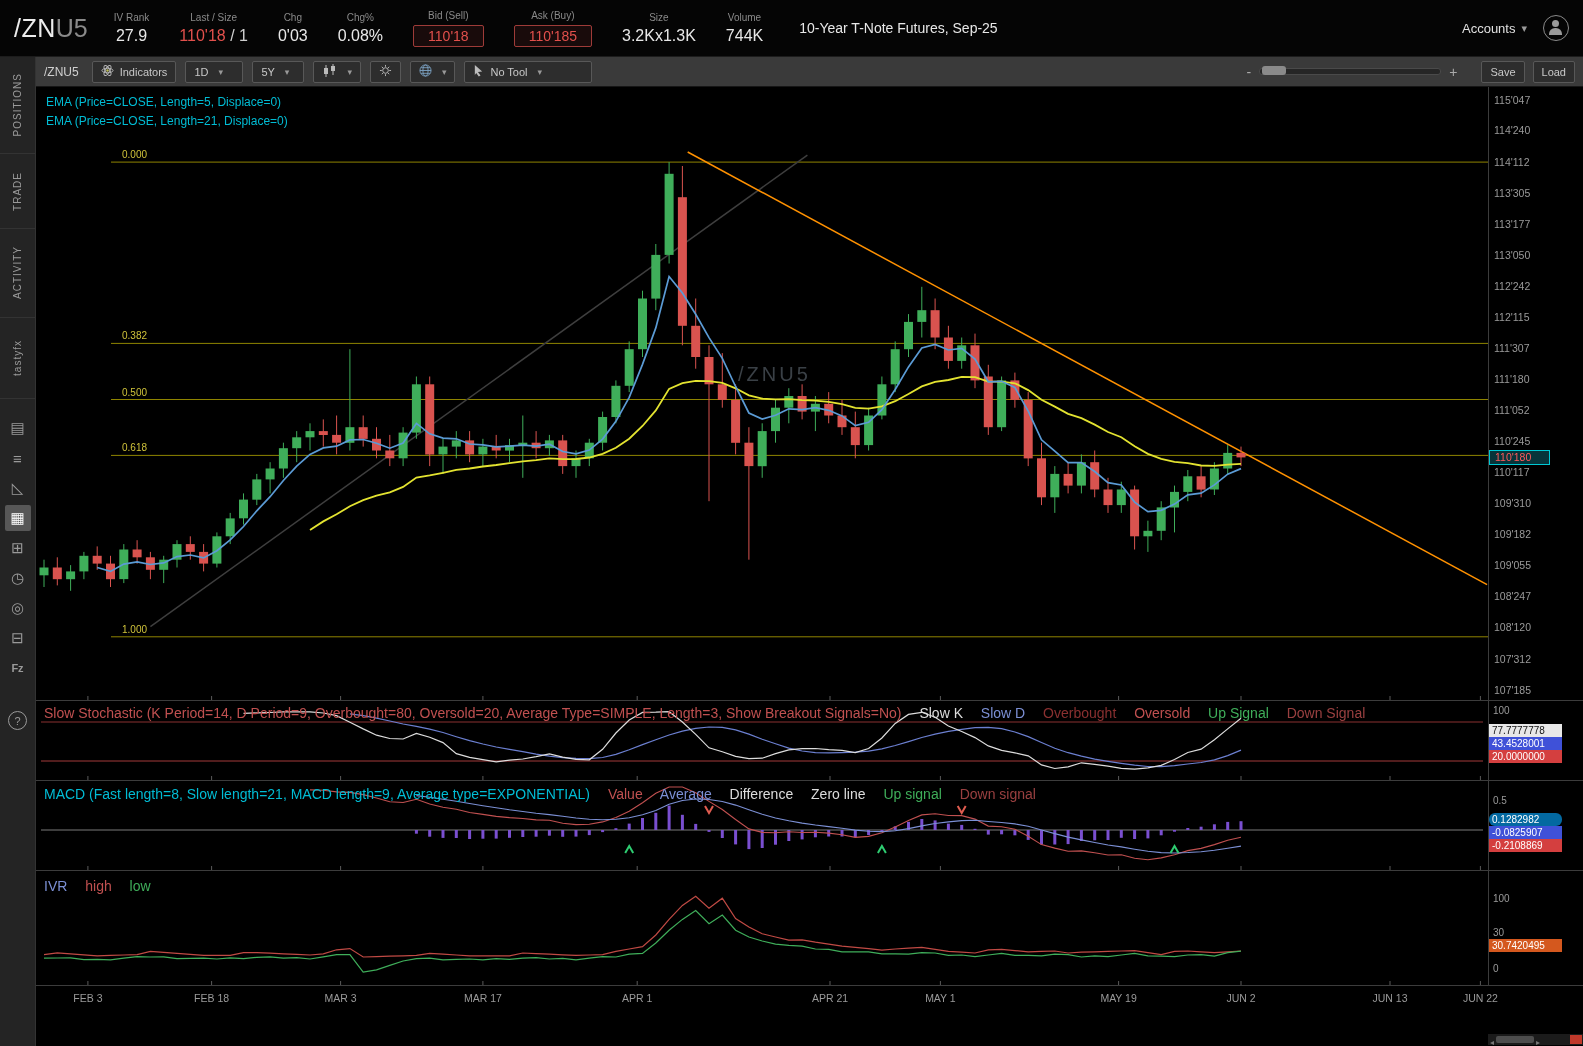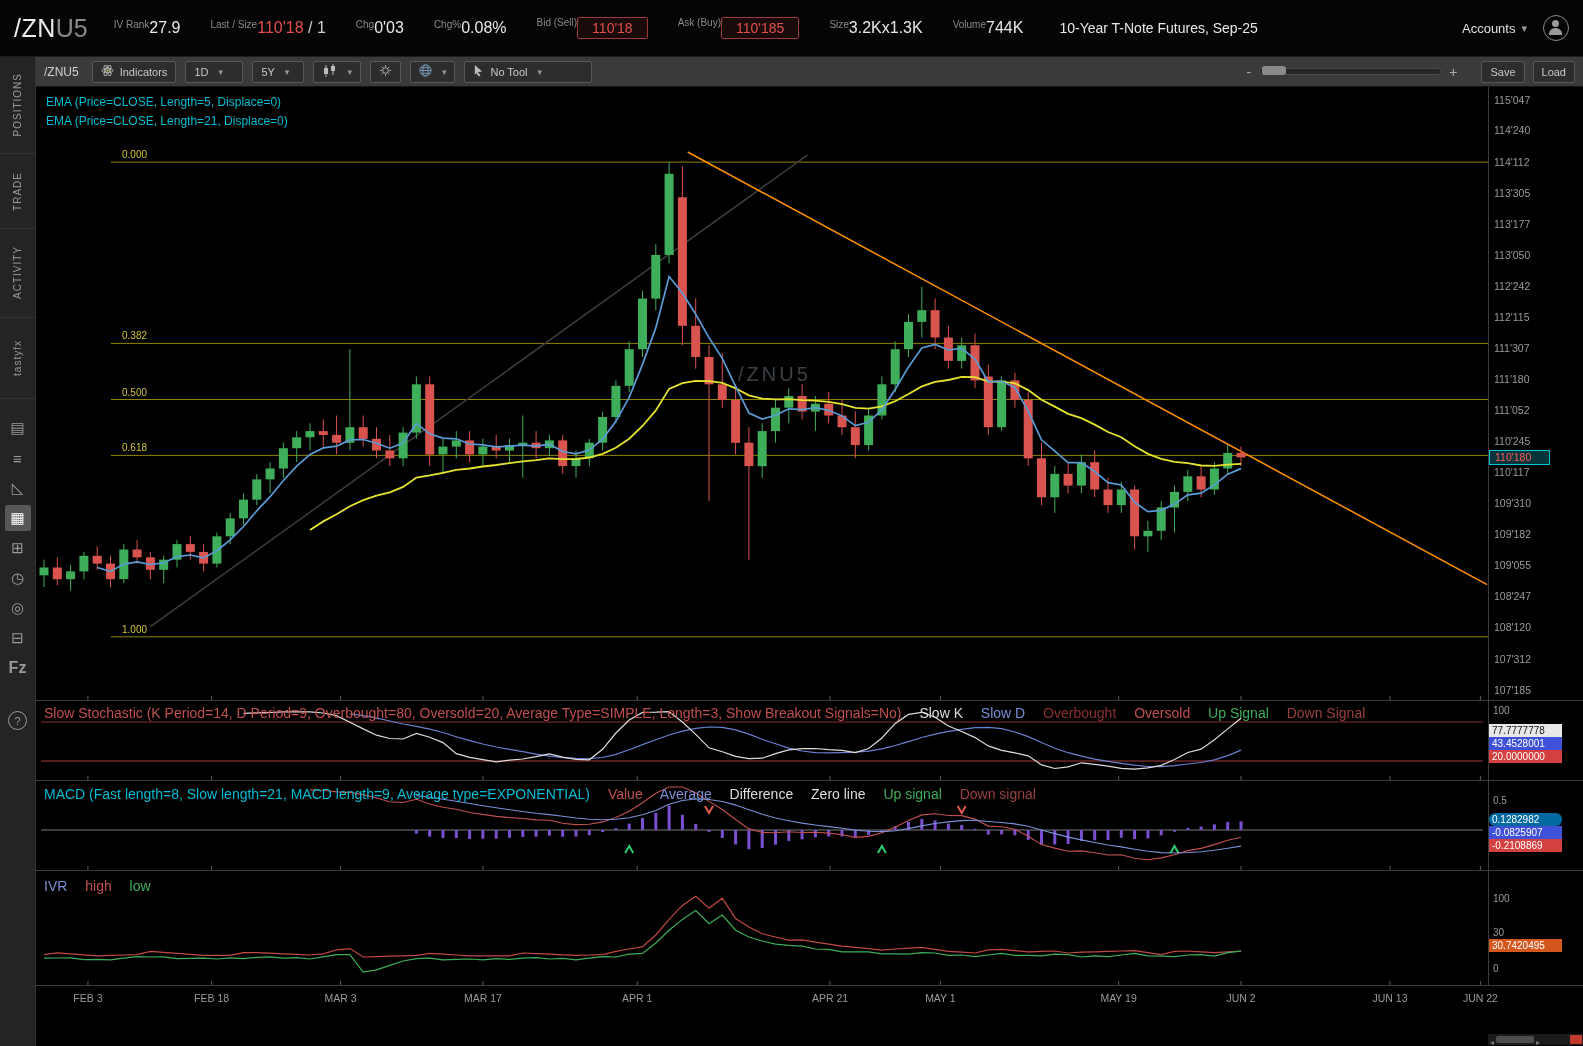--- a/index.html
+++ b/index.html
@@ -6,42 +6,42 @@
   .app{position:relative;width:1583px;height:1046px;background:#000;overflow:hidden;
        font-family:"Liberation Sans","DejaVu Sans",sans-serif;color:#ddd;}
   svg text{font-family:"Liberation Sans","DejaVu Sans",sans-serif;}
 
   
   .topbar{position:absolute;left:0;top:0;width:100%;height:57px;background:#050505;
           border-bottom:1px solid #1c1c1c;display:flex;align-items:center;padding:0 14px;box-sizing:border-box;}
   .symline{display:flex;align-items:baseline;margin-right:26px;}
   .sym-main{font-size:25px;color:#ededed;letter-spacing:.5px;}
   .sym-sfx{font-size:25px;color:#8a8a8a;}
-  .stat{display:flex;flex-direction:row;align-items:flex-start;margin-right:30px;}
+  .stat{display:flex;flex-direction:column;align-items:center;margin-right:30px;}
   .stat .lbl{font-size:10px;color:#8a8a8a;margin-bottom:4px;white-space:nowrap;}
   .stat .val{font-size:16px;color:#e8e8e8;white-space:nowrap;}
   .red{color:#e2504c;} .grn{color:#3fae5a;} .dim{color:#cfcfcf;}
   .qbox{border:1px solid #9e3b38;background:#190b0b;color:#e2504c;font-size:14px;
         padding:2px 14px;border-radius:2px;}
   .desc{font-size:14px;color:#e8e8e8;margin-left:6px;white-space:nowrap;}
   .accounts{margin-left:auto;display:flex;align-items:center;font-size:13px;color:#e0e0e0;cursor:pointer;}
   .accounts::after{content:"▾";color:#9a9a9a;margin-left:6px;font-size:11px;}
   .avatar{width:24px;height:24px;border:1px solid #8a8a8a;border-radius:50%;margin-left:16px;position:relative;}
   .avatar::before{content:"";position:absolute;left:8px;top:4px;width:7px;height:7px;border-radius:50%;background:#9a9a9a;}
   .avatar::after{content:"";position:absolute;left:5px;top:12px;width:13px;height:7px;border-radius:6px 6px 0 0;background:#9a9a9a;}
 
   
   .sidebar{position:absolute;left:0;top:57px;width:36px;height:989px;background:#242424;border-right:1px solid #333;box-sizing:border-box;}
   .vtab{height:92px;border-bottom:1px solid #333;display:flex;align-items:center;justify-content:center;cursor:pointer;}
   .vtab span{writing-mode:vertical-rl;transform:rotate(180deg);font-size:10px;letter-spacing:1px;color:#9a9a9a;}
   .icol{margin-top:14px;display:flex;flex-direction:column;align-items:center;}
   .sicon{width:26px;height:26px;margin:2px 0;display:flex;align-items:center;justify-content:center;
          color:#9a9a9a;font-size:15px;cursor:pointer;border-radius:2px;}
   .sicon.active{background:#575757;color:#fff;}
-  .sicon.fz{font-size:16px;font-weight:bold;}
+  .sicon.fz{font-size:11px;font-weight:bold;}
   .sicon.help{border:1px solid #9a9a9a;border-radius:50%;width:17px;height:17px;font-size:11px;margin-top:28px;}
 
   
   .content{position:absolute;left:36px;top:57px;width:1547px;height:989px;}
   .toolbar{position:absolute;left:0;top:0;width:100%;height:30px;background:#3a3a3a;border-bottom:1px solid #161616;
            display:flex;align-items:center;gap:9px;padding:0 8px;box-sizing:border-box;}
   .tsym{font-size:12px;color:#d0d0d0;margin-right:4px;}
   .tbtn{background:#2d2d2d;border:1px solid #585858;color:#c8c8c8;height:20px;display:flex;align-items:center;
         gap:6px;padding:0 8px;font-size:11px;border-radius:2px;cursor:pointer;white-space:nowrap;}
   .dd::after{content:"▾";color:#999;font-size:9px;margin-left:4px;}

